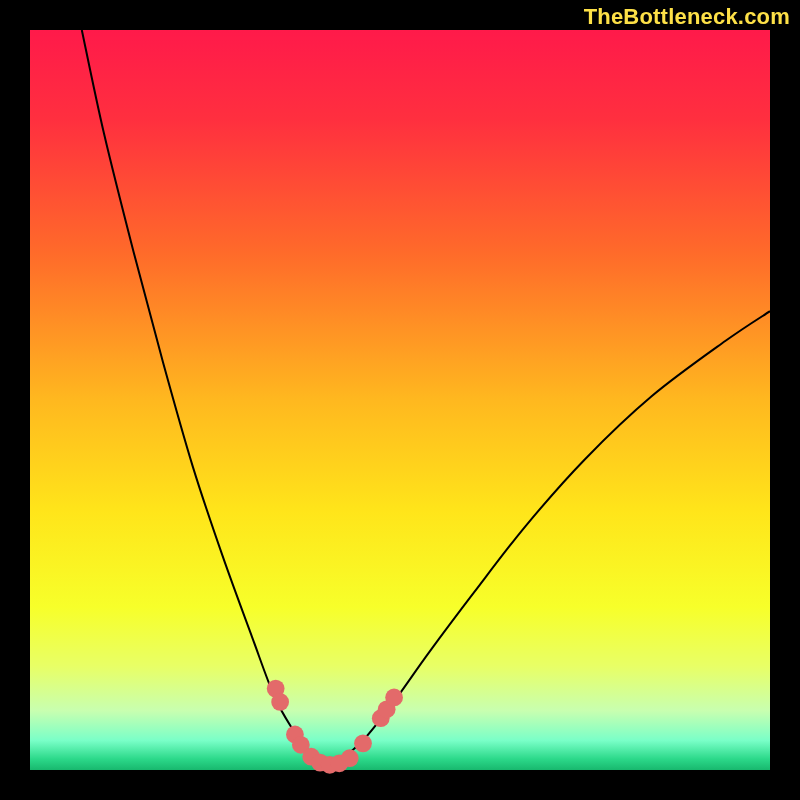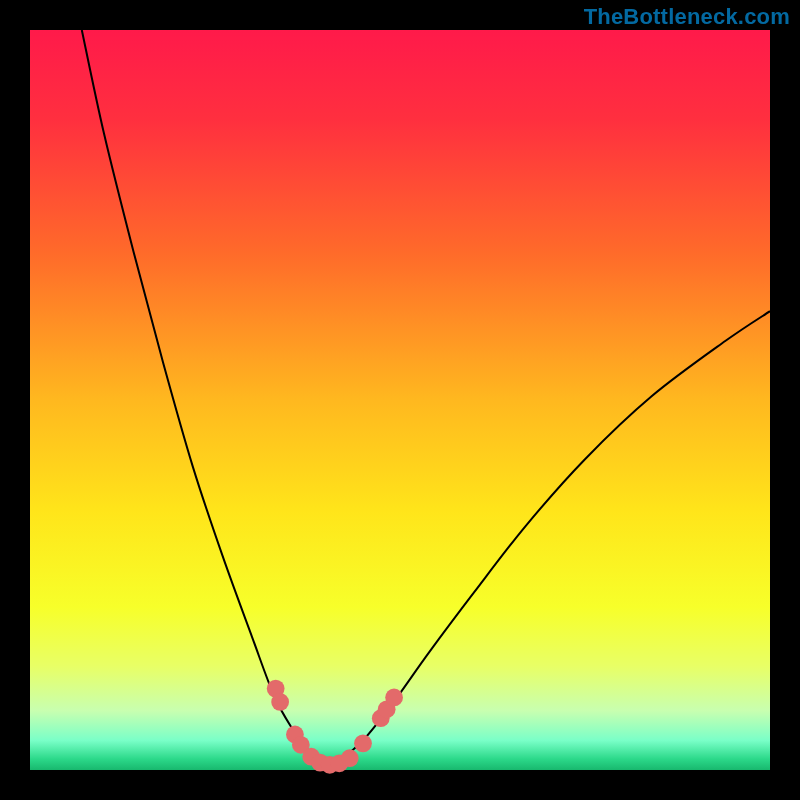--- a/index.html
+++ b/index.html
@@ -10,21 +10,21 @@
     height: 800px;
     background: #000;
   }
   .watermark {
     position: absolute;
     top: 4px;
     right: 10px;
     font-family: Arial, Helvetica, sans-serif;
     font-size: 22px;
     font-weight: 600;
-    color: #0369a1;
+    color: #fde047;
     letter-spacing: 0.2px;
     z-index: 10;
   }
   svg { display: block; }
 </style>
 </head>
 <body>
 
 <div class="frame">
   <div class="watermark">TheBottleneck.com</div>

